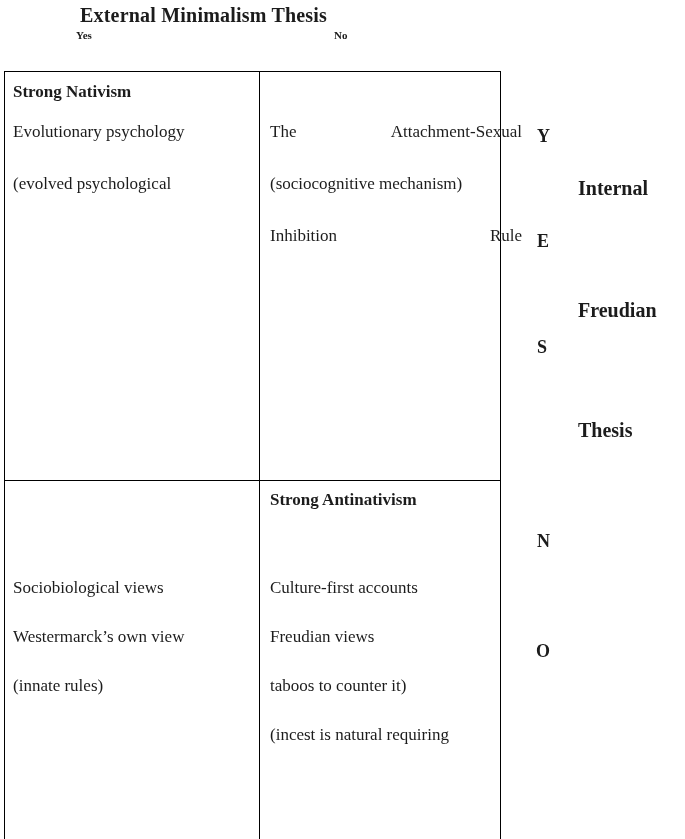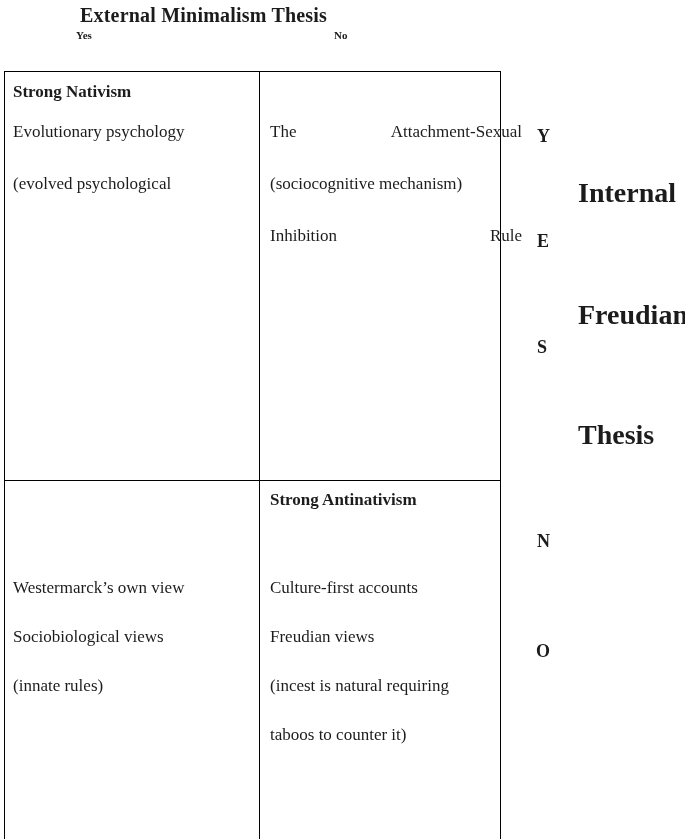--- a/index.html
+++ b/index.html
@@ -48,21 +48,21 @@
     font-size: 18px; font-weight: bold;
   }
   .axis-letter.l-y { top: 126px; }
   .axis-letter.l-e { top: 231px; }
   .axis-letter.l-s { top: 337px; }
   .axis-letter.l-n { top: 531px; }
   .axis-letter.l-o { left: 536px; top: 641px; }
 
   .side-word {
     position: absolute; left: 578px;
-    font-size: 28px; font-weight: bold;
+    font-size: 20px; font-weight: bold;
   }
   .side-word.w1 { top: 177px; }
   .side-word.w2 { top: 299px; }
   .side-word.w3 { top: 419px; }
 </style>
 </head>
 <body>
 
 <div class="page">
 
@@ -83,32 +83,32 @@
     <div class="cell tr">
       <div class="spacer-head"></div>
       <div class="line justify-full">The Attachment-Sexual</div>
       <div class="line">(sociocognitive mechanism)</div>
       <div class="line justify-full">Inhibition Rule</div>
     </div>
 
     <div class="cell bl">
       <div class="spacer-head"></div>
       <div class="spacer-line"></div>
+      <div class="line">Sociobiological views</div>
       <div class="line">Westermarck’s own view</div>
-      <div class="line">Sociobiological views</div>
       <div class="line">(innate rules)</div>
     </div>
 
     <div class="cell br">
       <div class="cell-heading">Strong Antinativism</div>
       <div class="spacer-line"></div>
       <div class="line">Culture-first accounts</div>
       <div class="line">Freudian views</div>
+      <div class="line">taboos to counter it)</div>
       <div class="line">(incest is natural requiring</div>
-      <div class="line">taboos to counter it)</div>
     </div>
   </div>
 
   <div class="axis-letter l-y">Y</div>
   <div class="axis-letter l-e">E</div>
   <div class="axis-letter l-s">S</div>
   <div class="axis-letter l-n">N</div>
   <div class="axis-letter l-o">O</div>
 
   <div class="side-word w1">Internal</div>

